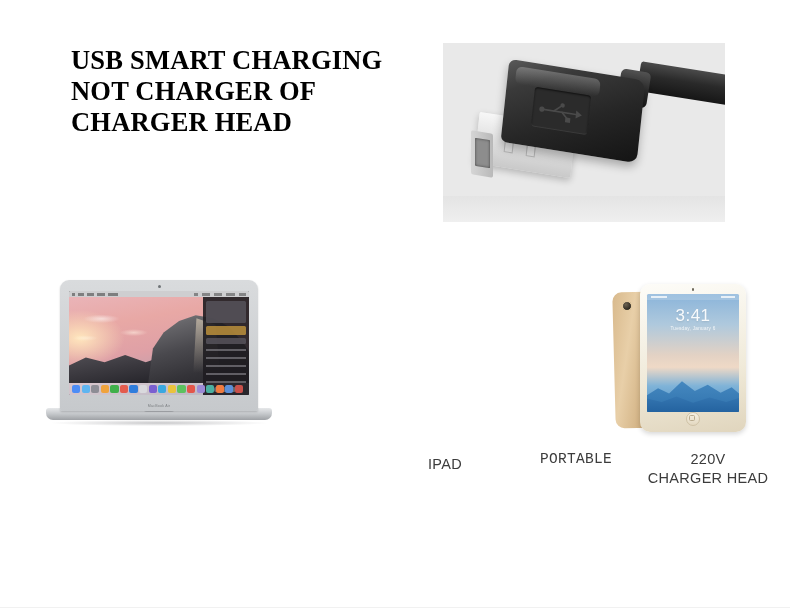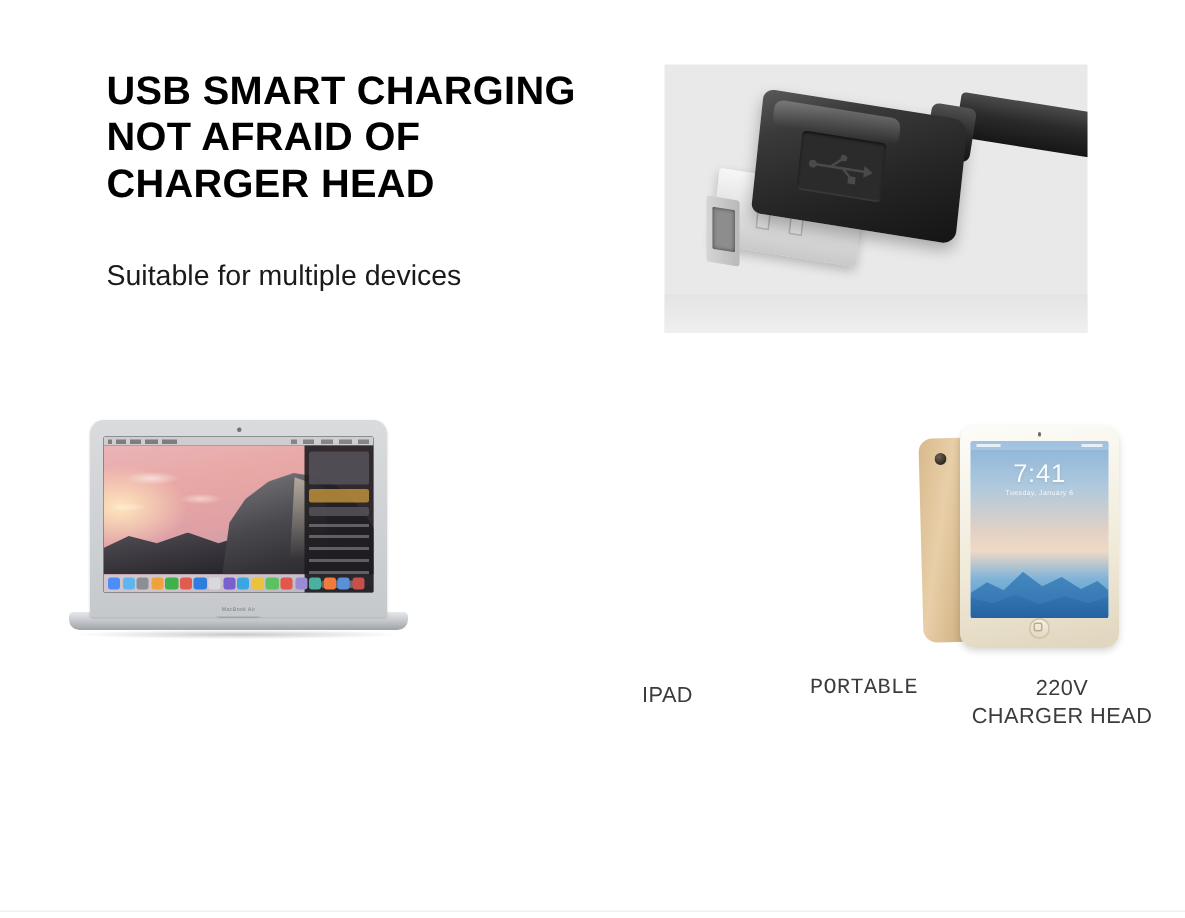--- a/index.html
+++ b/index.html
@@ -15,20 +15,21 @@
     font-family: "Liberation Sans", sans-serif;
     -webkit-font-smoothing: antialiased;
   }
 
   
   .headline {
     position: absolute;
     left: 71px;
     top: 45px;
     width: 370px;
+    font-family: Liberation Serif, serif;
   }
   .headline-line {
     font-size: 26.5px;
     font-weight: bold;
     line-height: 31px;
     color: #000000;
     letter-spacing: 0.2px;
     white-space: nowrap;
   }
   .subhead {
@@ -469,26 +470,25 @@
     bottom: 4px;
     height: 1px;
     background: #f1f1f1;
   }
 </style>
 </head>
 <body>
 
 <div class="headline">
   <div class="headline-line">USB SMART CHARGING</div>
-  <div class="headline-line">NOT AFRAID OF</div>
+  <div class="headline-line">NOT CHARGER OF</div>
   <div class="headline-line">CHARGER HEAD</div>
 </div>
 
 <div class="subhead">
-  <div class="subhead-line">Suitable for multiple devices</div>
 </div>
 
 <div class="usb-panel">
   <div class="floor"></div>
   <div class="usb-cable"></div>
   <div class="usb-strain"></div>
   <div class="usb-shell"></div>
   <div class="usb-tab t1"></div>
   <div class="usb-tab t2"></div>
   <div class="usb-shell-face"></div>
@@ -557,21 +557,21 @@
   </div>
 
   <div class="device-slot" style="left:300px;width:165px">
     <div class="ip-wrap">
       <div class="ip-back"></div>
       <div class="ip-cam"></div>
       <div class="ip-front">
         <div class="ip-frontcam"></div>
         <div class="ip-screen">
           <div class="ip-status"></div>
-          <div class="ip-time">7:41</div>
+          <div class="ip-time">3:41</div>
           <div class="ip-date">Tuesday, January 6</div>
           <div class="ip-mtn"></div>
           <div class="ip-mtn2"></div>
         </div>
         <div class="ip-home"></div>
       </div>
     </div>
   </div>
 
   <div class="device-slot" style="left:465px;width:165px">

